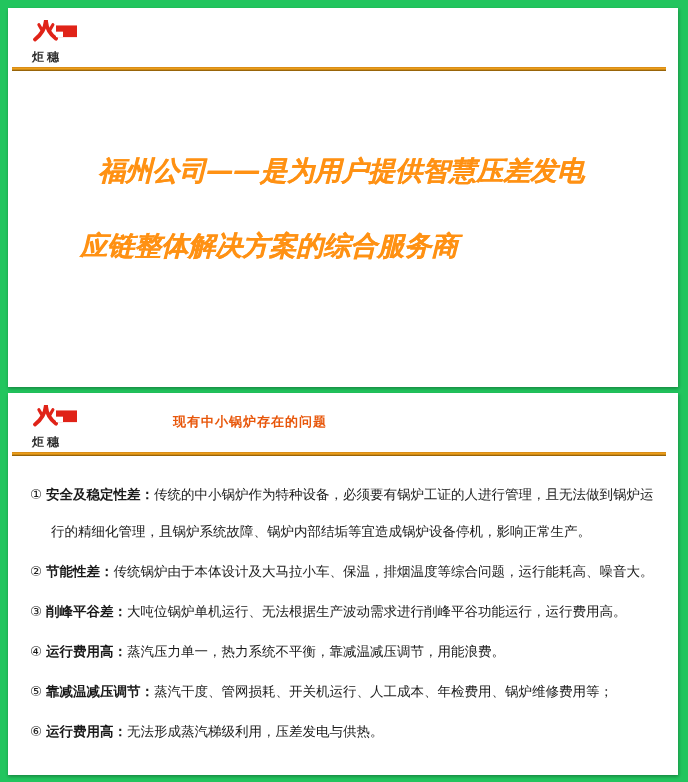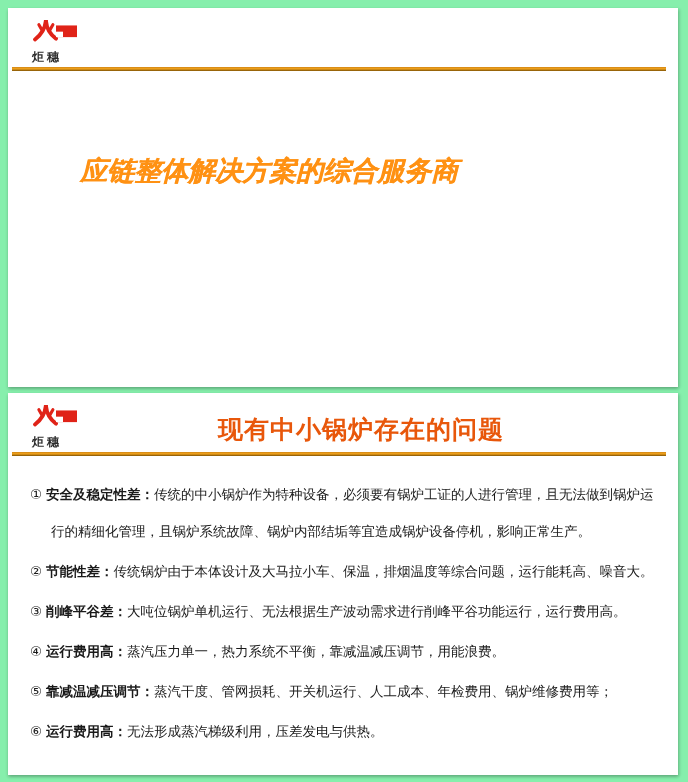--- a/index.html
+++ b/index.html
@@ -1,20 +1,20 @@
 <!DOCTYPE html>
 <html><head>
 <meta charset="utf-8">
 <style>
   * { margin:0; padding:0; box-sizing:border-box; }
   html,body { font-family:"Liberation Sans", sans-serif; }
   .page {
     position:relative;
     width:688px; height:782px;
-    background:#86efac;
+    background:#22c55e;
     overflow:hidden;
   }
   .slide {
     position:absolute; left:8px; width:670px;
     background:#ffffff;
     box-shadow:0 2px 3px rgba(0,0,0,0.22), 2px 1px 3px rgba(0,0,0,0.10);
   }
   .slide1 { top:8px; height:379px; }
   .slide2 { top:393px; height:382px; }
 
@@ -34,28 +34,27 @@
   .headline {
     margin:82px 36px 0 52px;
     color:#ff9113;
     font-weight:bold; font-style:italic;
     font-size:27px; line-height:35px;
     font-family:"DejaVu Serif", serif;
     text-shadow:0.6px 0 0 #ff9113;
   }
   .headline .hl-0 { text-indent:38px; }
   .headline .hl-1 { margin-left:6px; }
-  .headline .hl-2 { margin-left:20px; }
+  .headline .hl-2 { margin-left:20px;margin-top:40px; }
 
   .slide2-title {
     position:absolute; left:165px; top:20px;
-    font-size:25px; font-weight:bold; color:#e8570b;
+    font-size:13px; font-weight:bold; color:#e8570b;
     letter-spacing:1px;
     font-family:"DejaVu Sans", sans-serif;
-    margin-left:45px;
   }
 
   .problems {
     list-style:none;
     margin:20px 14px 0 22px;
     font-size:13.5px; color:#1a1a1a;
     font-family:"DejaVu Sans", sans-serif;
   }
   .problems li {
     line-height:37px;
@@ -81,20 +80,21 @@
           <path d="M26 6 L22 13" fill="none" stroke="#e02318" stroke-width="4" stroke-linecap="round"></path>
           <rect x="30" y="7" width="27" height="15" fill="#e02318"></rect>
           <rect x="30" y="15" width="9" height="7" fill="#ffffff"></rect>
         </svg>
         <div class="logo-brand">炬穗</div>
       </div>
       <div class="gold-line"></div>
     </div>
 
     <div class="headline">
+      <div class="hl-0">福州公司——是为用户提供智慧压差发电</div>
       <div class="hl-2">应链整体解决方案的综合服务商</div>
     </div>
   </section>
 
   <section class="slide slide2">
     <div class="slide-header">
       <div class="logo-block">
         <svg class="logo-icon" viewBox="0 0 60 36" aria-hidden="true">
           <path d="M17 1 C16 10 11 19 3 25" fill="none" stroke="#e02318" stroke-width="5" stroke-linecap="round"></path>
           <path d="M17 1 C18 11 23 19 30 24" fill="none" stroke="#e02318" stroke-width="5" stroke-linecap="round"></path>

